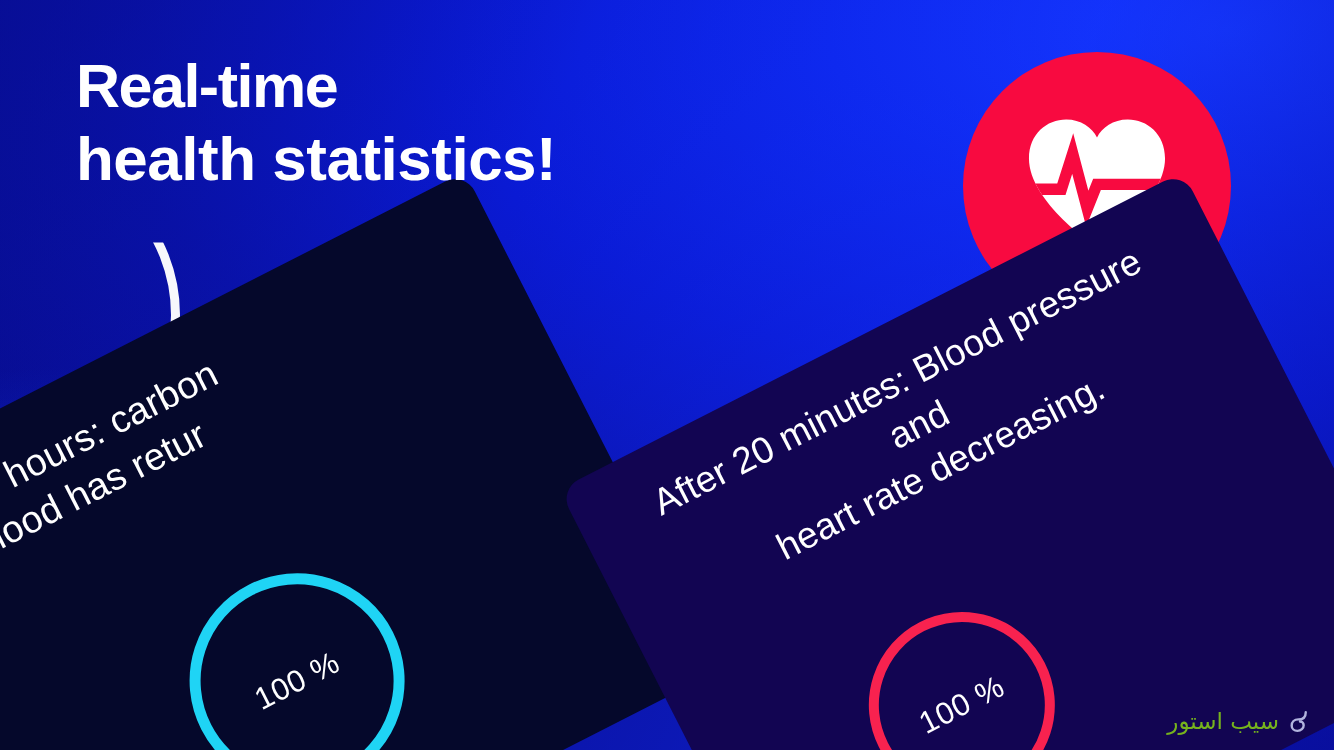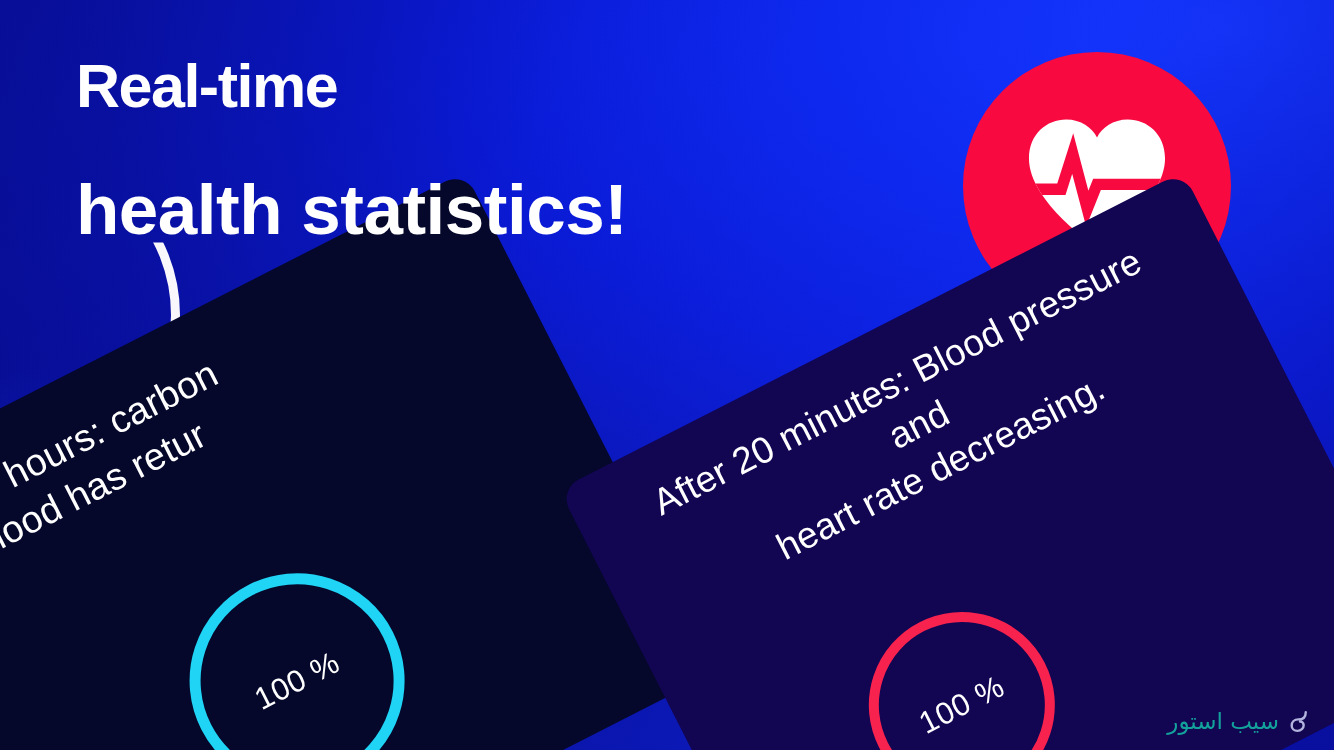--- a/index.html
+++ b/index.html
@@ -167,37 +167,36 @@
   }
   .headline-line1 {
     display: block;
     font-size: 61px;
     font-weight: 700;
     line-height: 1.0;
     letter-spacing: -1.5px;
   }
   .headline-line2 {
     display: block;
-    font-size: 71px;
+    font-size: 62px;
     font-weight: 700;
     line-height: 1.35;
     letter-spacing: -0.5px;
-    margin-top: 45px;
   }
 
   
   .watermark {
     position: absolute;
     right: 22px;
     bottom: 16px;
     z-index: 9;
     display: flex;
     align-items: center;
     gap: 8px;
-    color: #14b8a6;
+    color: #84cc16;
     opacity: 0.88;
   }
   .watermark-text {
     font-size: 23px;
     direction: rtl;
     font-family: "DejaVu Sans", sans-serif;
     letter-spacing: 0.5px;
   }
   .watermark-mark svg { width: 25px; height: 25px; display: block; }
 </style>

